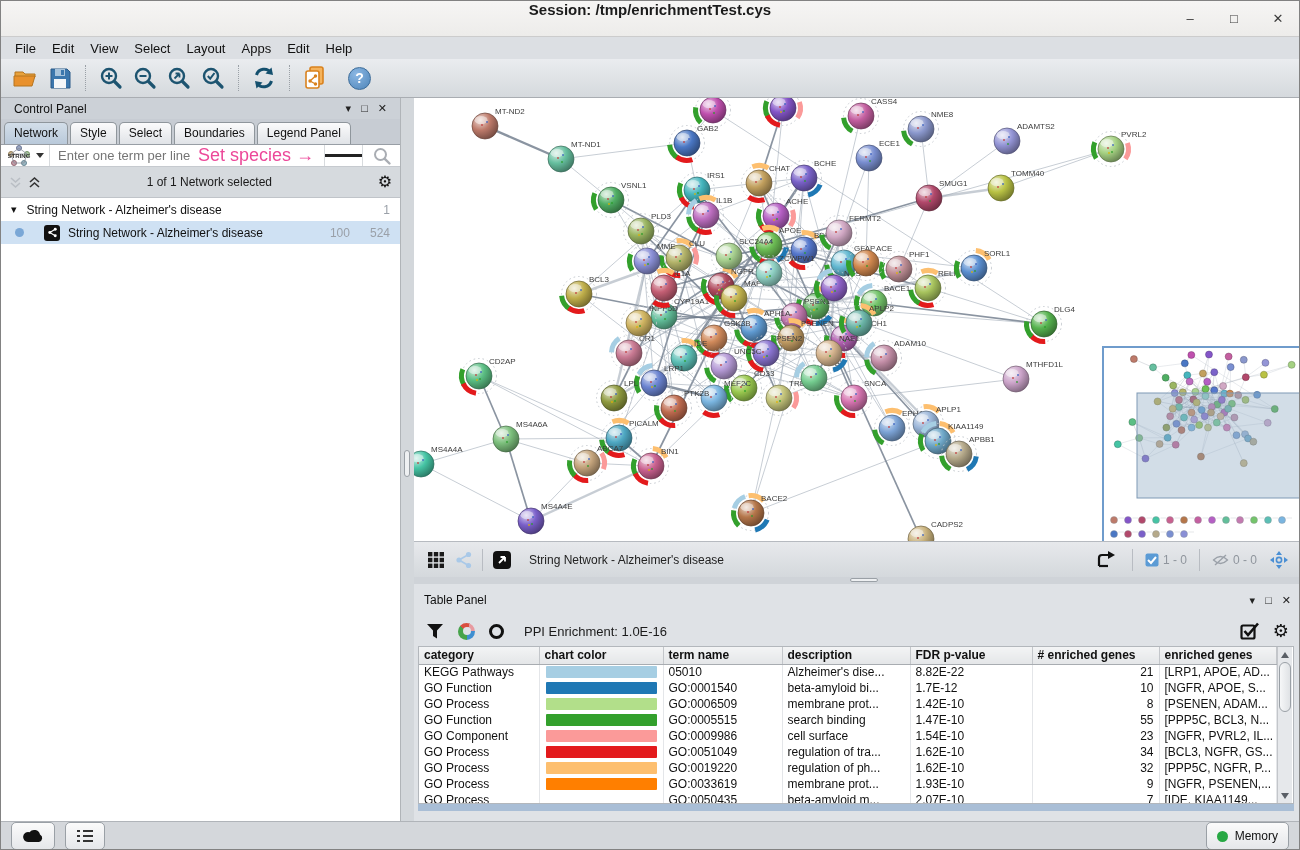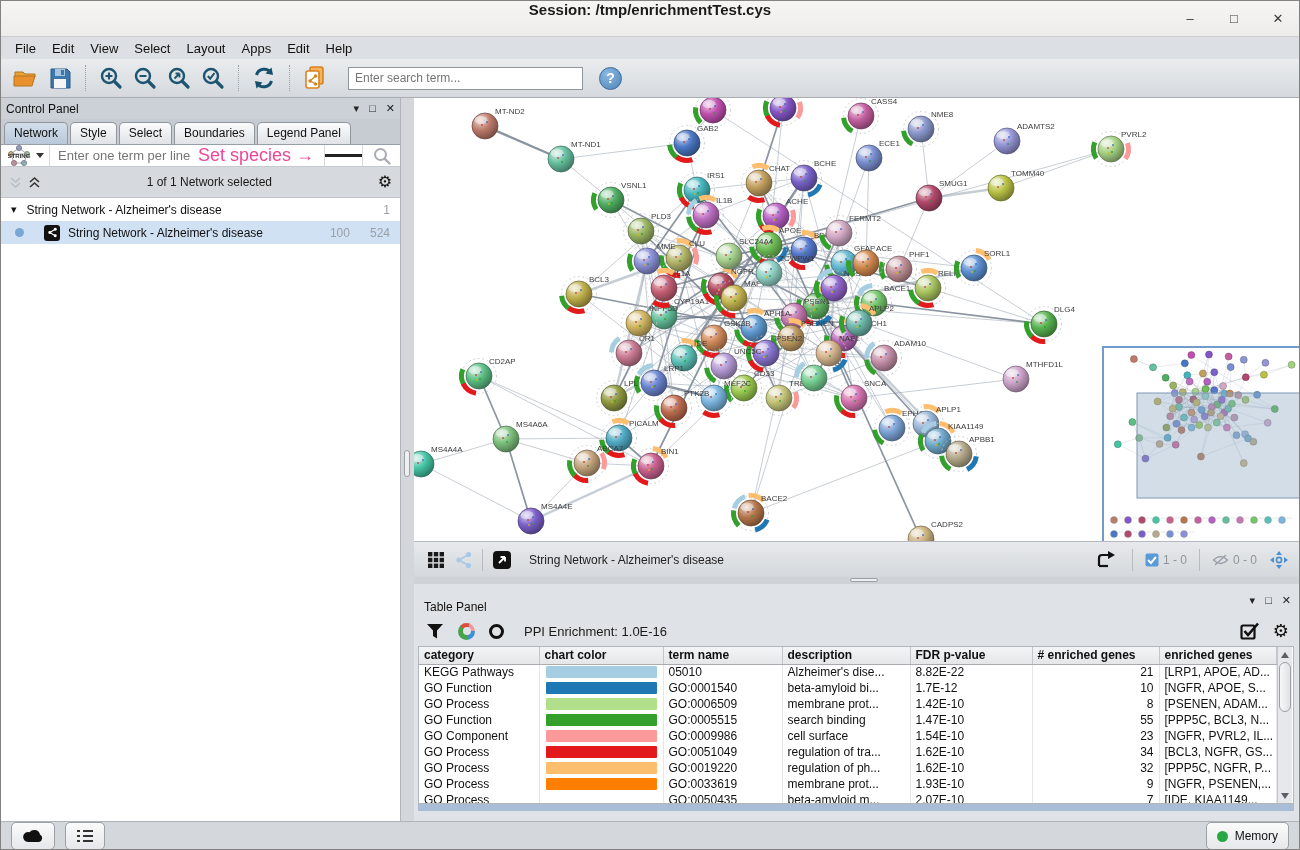--- a/index.html
+++ b/index.html
@@ -16,21 +16,21 @@
   
   .toolbar{height:39px;background:linear-gradient(#eaecef,#d5d9dd);border-bottom:1px solid #a9adb2;display:flex;align-items:center;padding-left:8px;flex:0 0 auto}
   .tbtn{width:34px;height:32px;display:flex;align-items:center;justify-content:center}
   .tsep{width:0;height:26px;border-left:1px dotted #9aa0a6;margin:0 8px}
   .search-box{width:235px;height:23px;border:1px solid #8f969c;background:#fff;font-size:12px;color:#444;padding:0 6px;margin-left:16px;font-family:"Liberation Sans",sans-serif}
   .help-btn{width:23px;height:23px;border-radius:50%;background:radial-gradient(circle at 35% 30%,#8cb8e4,#4d84b8);color:#fff;font-weight:bold;font-size:14px;display:flex;align-items:center;justify-content:center;margin-left:16px;border:1px solid #3c6c99}
   
   .content{display:flex;height:723px;flex:0 0 auto}
   
   .cpanel{width:400px;background:#fff;display:flex;flex-direction:column;border-right:1px solid #b0b4b8}
-  .cp-head{height:21px;background:#ccd1d7;display:flex;align-items:center;padding:0 5px;font-size:12px;color:#111;flex:0 0 auto}
+  .cp-head{height:21px;background:#ccd1d7;display:flex;align-items:center;padding:0 13px;font-size:12px;color:#111;flex:0 0 auto}
   .panel-ctrl{margin-left:auto;display:flex;align-items:center;gap:10px;font-size:11px;color:#222}
   .panel-ctrl span{line-height:11px}
   .cp-tabs{height:26px;background:#c7ccd3;display:flex;align-items:flex-end;padding:3px 3px 0 3px;gap:2px;border-bottom:1px solid #989ea5;flex:0 0 auto}
   .cp-tab{font-size:12px;color:#111;padding:3px 9px 4px;border:1px solid #8f969c;border-bottom:none;border-radius:5px 5px 0 0;background:linear-gradient(#fbfbfc,#e0e3e7);white-space:nowrap}
   .cp-tab.active{background:linear-gradient(#d3dee9,#b9c9da)}
   .string-row{height:22px;border-bottom:1px solid #c6cacf;display:flex;align-items:center;background:#fff;flex:0 0 auto}
   .string-logo{display:flex;align-items:center;gap:2px;padding:0 5px;border-right:1px solid #d8dbde;height:100%}
   .caret{width:0;height:0;border-left:4px solid transparent;border-right:4px solid transparent;border-top:5px solid #333;margin-left:2px}
   .string-input{flex:1;border:none;outline:none;font-size:13px;color:#444;padding:0 8px;min-width:0}
   .species-hint{font-size:18px;color:#ec4899;white-space:nowrap;padding-right:10px}
@@ -54,21 +54,21 @@
   .birdseye{position:absolute;right:0;top:248px;width:199px;height:197px;background:#fff;border:2px solid #6f9ccc}
   .nettoolbar{height:36px;background:linear-gradient(#e7e9ec,#d4d8dc);border-top:1px solid #b6bac0;display:flex;align-items:center;font-size:12px;color:#222;padding:0 8px;flex:0 0 auto}
   .nt-title{margin-left:12px}
   .nt-right{margin-left:auto;display:flex;align-items:center;gap:8px}
   .badge{display:flex;align-items:center;gap:4px;color:#8f959d;font-size:12px}
   .vline{width:0;height:22px;border-left:1px solid #b8bcc2;margin:0 4px}
   .hsplit{height:7px;background:#cfd3d8;position:relative;flex:0 0 auto}
   .grip-h{position:absolute;left:436px;top:1px;width:28px;height:4px;border:1px solid #9aa0a6;border-radius:3px;background:#eef0f2}
   
   .tablepanel{height:237px;background:#dfe2e6;display:flex;flex-direction:column;flex:0 0 auto}
-  .tp-head{height:18px;display:flex;padding:16px 10px;font-size:12px;color:#111;flex:0 0 auto}
+  .tp-head{height:18px;display:flex;align-items:center;padding:16px 10px;font-size:12px;color:#111;flex:0 0 auto}
   .tp-toolbar{height:30px;display:flex;align-items:center;gap:14px;padding:0 12px;flex:0 0 auto}
   .ppi{font-size:13px;color:#1a1a1a;margin-left:6px}
   .tp-right{margin-left:auto;display:flex;align-items:center;gap:14px}
   .donut{width:17px;height:17px;border-radius:50%;background:conic-gradient(from -50deg,#d94f3f 0 20%,#e89aa0 20% 38%,#3f8fd1 38% 62%,#47a34b 62% 100%);position:relative}
   .donut:after{content:"";position:absolute;left:4.5px;top:4.5px;width:8px;height:8px;background:#dfe2e6;border-radius:50%}
   .ringicon{width:15px;height:15px;border:3px solid #111;border-radius:50%}
   .tp-tablewrap{height:158px;margin:0 7px 0 4px;background:#fff;display:flex;overflow:hidden;border:1px solid #b3b7bc;flex:0 0 auto}
   table{border-collapse:collapse;table-layout:fixed;font-size:12px;width:857px}
   th{background:linear-gradient(#f3f4f5,#e4e6e8);border-right:1px solid #c3c6ca;border-bottom:1px solid #a8acb1;font-weight:bold;text-align:left;padding:1px 5px;height:17px;color:#111;white-space:nowrap;overflow:hidden}
   td{border-right:1px solid #e4e6e9;padding:0 5px;height:16px;white-space:nowrap;overflow:hidden;color:#111}
@@ -172,21 +172,20 @@
     <div class="tbtn">
       <svg width="26" height="26" viewBox="0 0 26 26">
         <rect x="8" y="2" width="13" height="17" rx="2" fill="#f5b35c" stroke="#d9821e" stroke-width="1.6"></rect>
         <rect x="4" y="6" width="13" height="17" rx="2" fill="#fff" stroke="#d9821e" stroke-width="1.6"></rect>
         <circle cx="8" cy="16" r="1.7" fill="#d9821e"></circle>
           <circle cx="13.5" cy="11" r="1.7" fill="#d9821e"></circle>
           <circle cx="13.5" cy="19" r="1.7" fill="#d9821e"></circle>
         <path d="M8 16 L13.5 11 M8 16 L13.5 19" stroke="#d9821e" stroke-width="1.3"></path>
       </svg>
     </div>
-    <input class="search-box" type="text" placeholder="Enter search term..." style="">
     <div class="help-btn">
         <span>?</span>
       </div>
   </div>
 
   <div class="content">
 
     <div class="cpanel">
       <div class="cp-head">
         <span>Control Panel</span>

